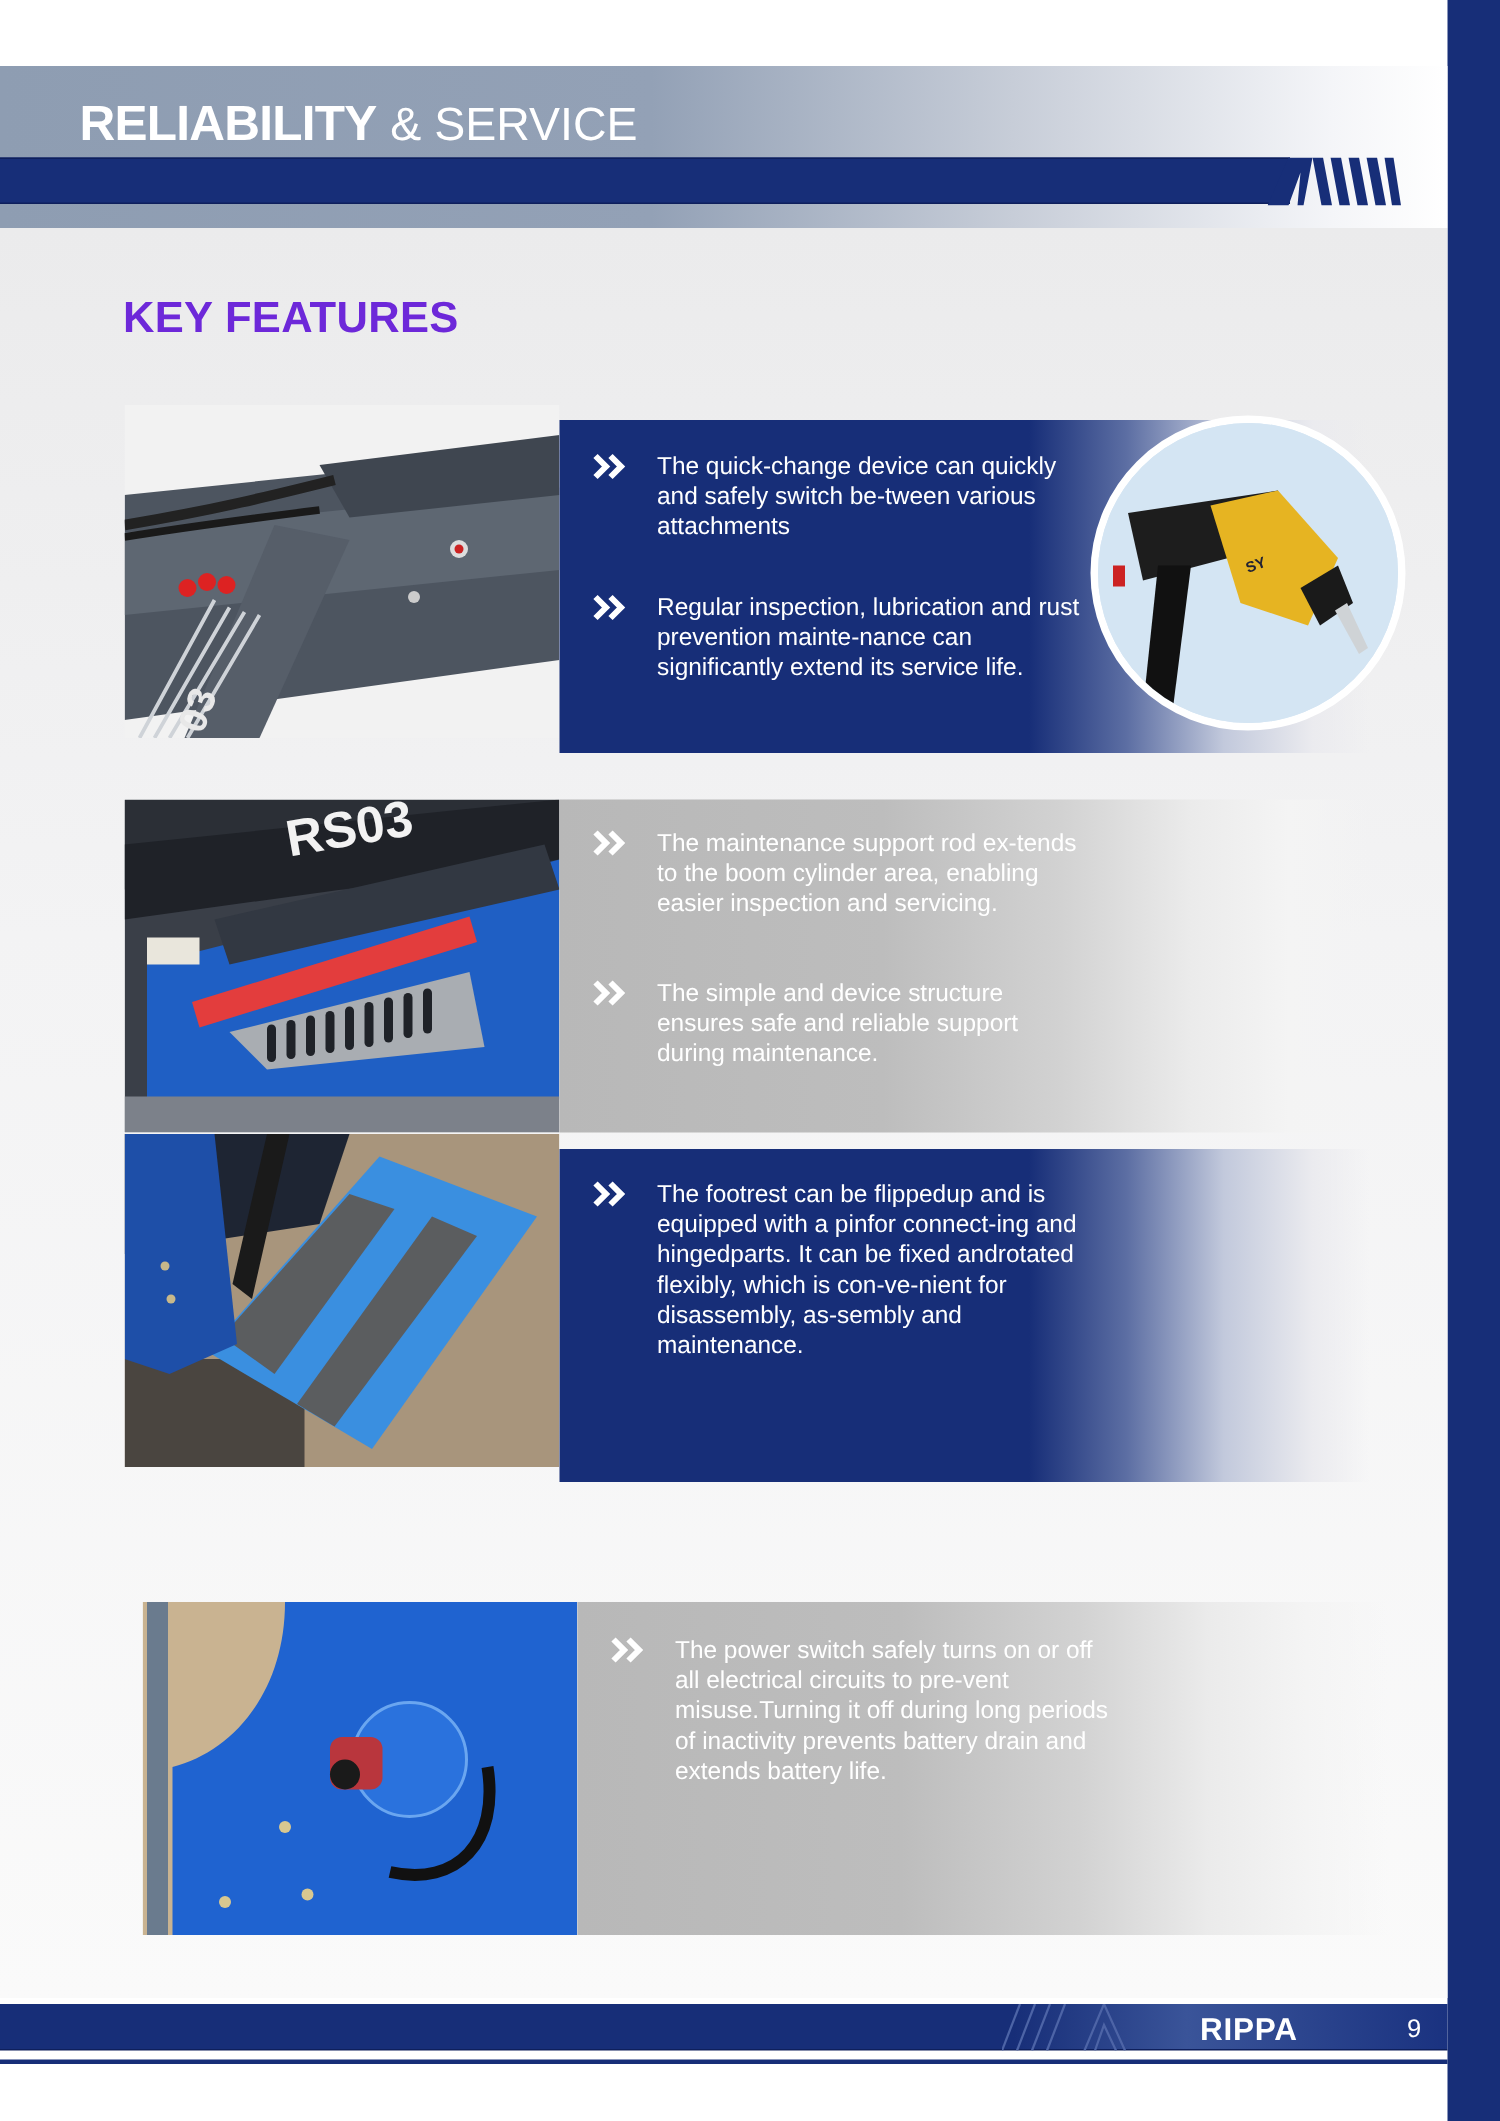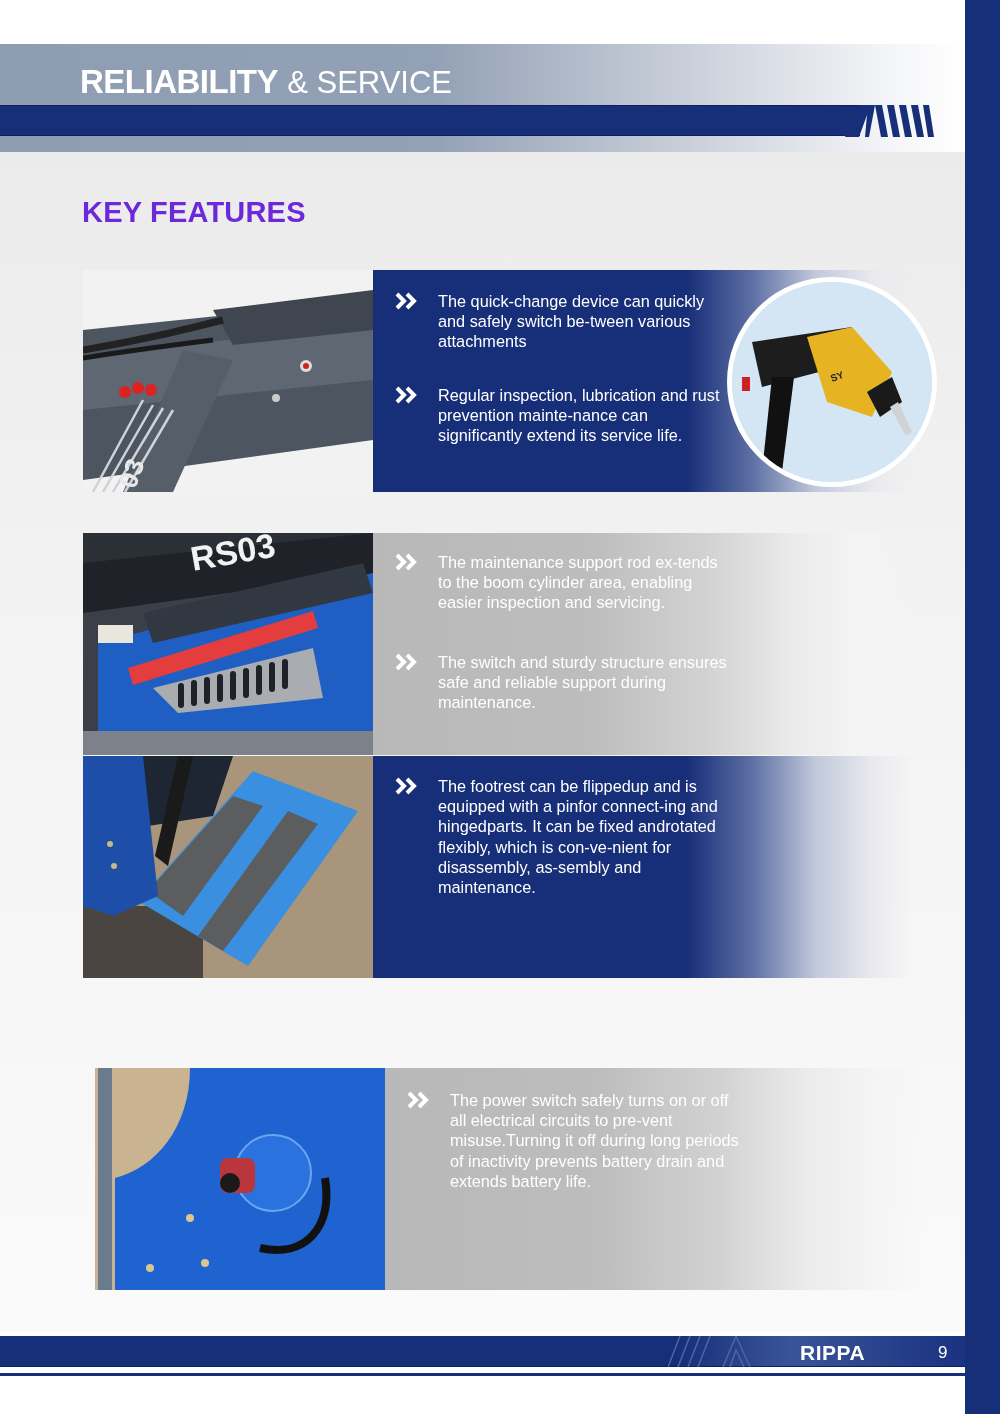--- a/index.html
+++ b/index.html
@@ -7,31 +7,31 @@
   body { position: relative; background: #ffffff; font-family: "Liberation Sans", sans-serif; }
 
   .right-strip { position: absolute; left: 965px; top: 0; width: 35px; height: 1414px; background: #172e78; }
 
   .content-bg { position: absolute; left: 0; top: 152px; width: 965px; height: 1180px;
     background: linear-gradient(180deg, #ebebec 0%, #f3f3f4 40%, #fafafa 100%); }
 
   .header-band { position: absolute; left: 0; top: 44px; width: 965px; height: 108px;
     background: linear-gradient(90deg, #8e9db2 0%, #93a1b6 45%, #c7cdd8 70%, #f4f5f8 92%, #ffffff 100%); }
   .header-title { position: absolute; left: 53px; top: 62px; color: #ffffff; font-size: 33px; line-height: 40px; white-space: nowrap; }
-  .header-title .bold { font-weight: 900; letter-spacing: -0.5px; margin-left: 27px; }
+  .header-title .bold { font-weight: 900; letter-spacing: -0.5px; }
   .header-title .light { font-weight: 400; font-size: 31px; }
   .header-navy { position: absolute; left: 0; top: 105px; width: 860px; height: 31px; background: #172e78; border-top: 1px solid #0e1f5c; border-bottom: 1px solid #0e1f5c; }
   .header-logo { position: absolute; left: 845px; top: 105px; width: 90px; height: 32px; }
 
   .section-title { position: absolute; left: 82px; top: 196px; font-size: 29px; font-weight: 900; color: #6d28d9; letter-spacing: 0.2px; }
 
   .feature { position: absolute; left: 83px; width: 830px; height: 222px; }
   .feature .photo { position: absolute; left: 0; top: 0; width: 290px; height: 222px; overflow: hidden; }
   .feature .panel { position: absolute; left: 290px; top: 0; width: 540px; height: 222px; }
-  .panel.navy { background: linear-gradient(90deg, #172e78 0%, #172e78 58%, #5c6ea3 70%, #c2c9dc 82%, #ebebef 93%, rgba(240,240,242,0) 100%); }
+  .panel.navy { background: linear-gradient(90deg, #172e78 0%, #172e78 58%, #5c6ea3 70%, #c2c9dc 82%, #ebebef 93%, rgba(240,240,242,0) 100%); margin-top: 10px; }
   .panel.gray { background: linear-gradient(90deg, #b8b8b8 0%, #bdbdbd 40%, #d2d2d2 62%, #ebebeb 78%, #f4f4f4 90%, rgba(245,245,245,0) 100%); }
 
   .bullet { position: absolute; left: 22px; width: 310px; }
   .bullet .chev { position: absolute; left: 0; top: 1px; width: 24px; height: 18px; }
   .bullet .text { position: absolute; left: 43px; top: 0; width: 290px; color: #ffffff; font-size: 16.3px; line-height: 20.2px; }
 
   .circle-photo { position: absolute; left: 727px; top: 277px; width: 210px; height: 210px; border-radius: 50%; border: 5px solid #ffffff; overflow: hidden; background: #d6e6f4; }
 
   .footer-navy { position: absolute; left: 0; top: 1336px; width: 965px; height: 31px; background: linear-gradient(90deg, #172e78 0%, #172e78 70%, #3a5499 82%, #1a3280 100%); border-bottom: 1px solid #0e1f5c; }
   .footer-line { position: absolute; left: 0; top: 1373px; width: 965px; height: 3px; background: #172e78; }
@@ -145,21 +145,21 @@
         <polyline points="2,2 9,9 2,16" stroke="#fff" stroke-width="4" fill="none"></polyline>
         <polyline points="12,2 19,9 12,16" stroke="#fff" stroke-width="4" fill="none"></polyline>
       </svg>
       <div class="text">The maintenance support rod ex-tends to the boom cylinder area, enabling easier inspection and servicing.</div>
     </div>
     <div class="bullet" style="top:119px;">
       <svg class="chev" viewBox="0 0 24 18">
         <polyline points="2,2 9,9 2,16" stroke="#fff" stroke-width="4" fill="none"></polyline>
         <polyline points="12,2 19,9 12,16" stroke="#fff" stroke-width="4" fill="none"></polyline>
       </svg>
-      <div class="text">The switch and sturdy structure ensures safe and reliable support during maintenance.</div>
+      <div class="text">The simple and device structure ensures safe and reliable support during maintenance.</div>
     </div>
   </div>
 </div>
 
 <div class="feature" style="top:756px;">
   <div class="photo">
     <svg width="290" height="222" viewBox="0 0 290 222">
       <rect width="290" height="222" fill="#a8957c"></rect>
       <rect x="0" y="150" width="120" height="72" fill="#4a4540"></rect>
       <polygon points="0,0 150,0 130,60 0,80" fill="#1e2533"></polygon>

